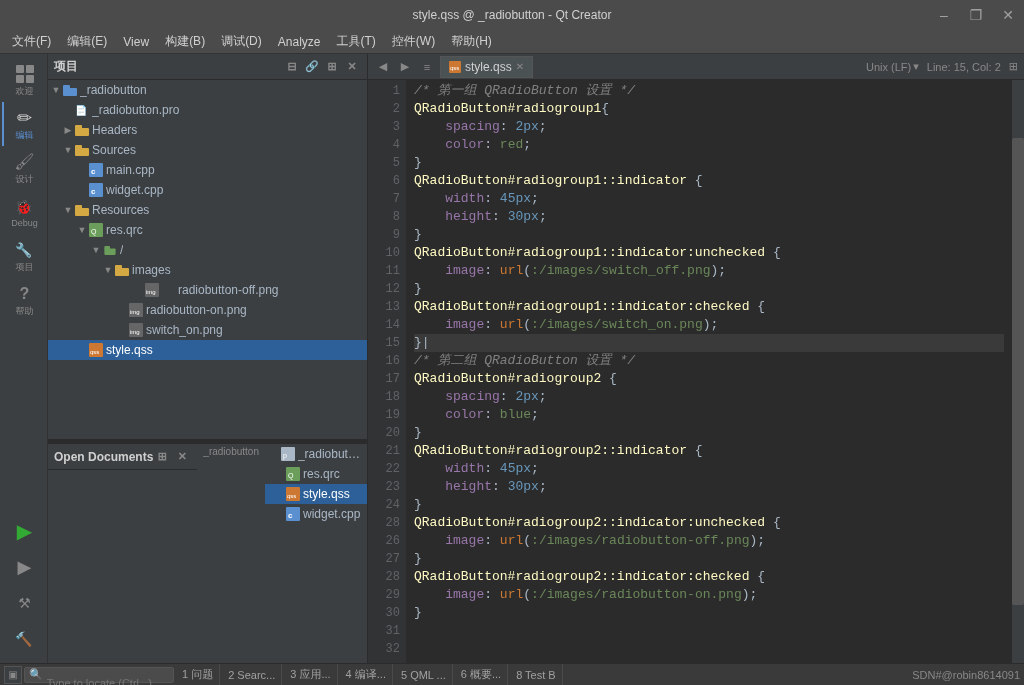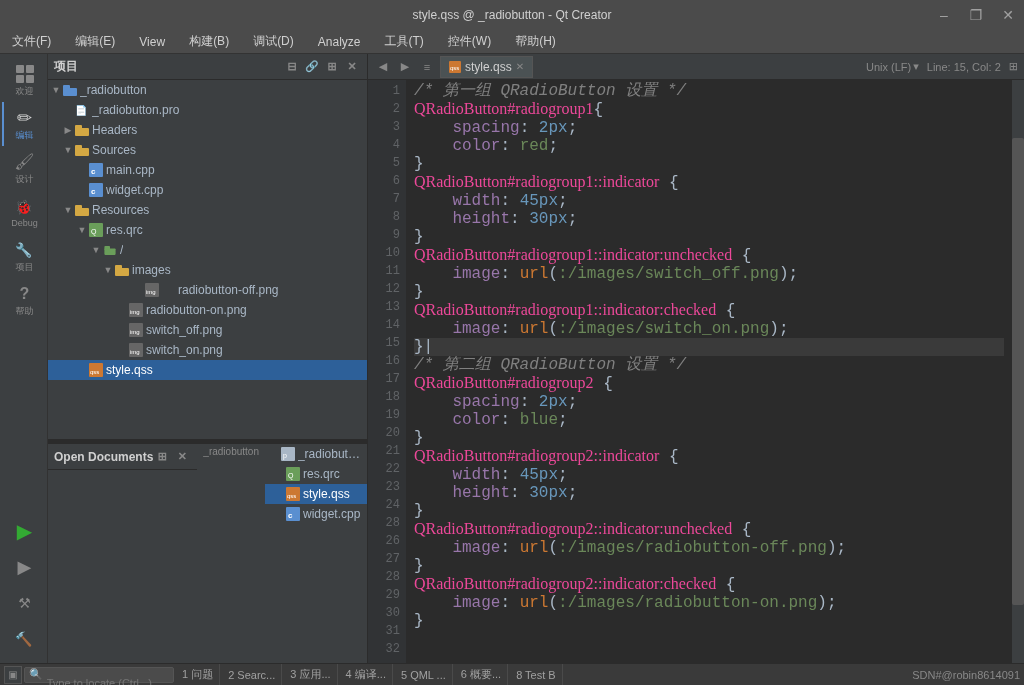--- a/index.html
+++ b/index.html
@@ -4,21 +4,21 @@
   <style>
     * { box-sizing: border-box; margin: 0; padding: 0; }
     body { font-family: 'Segoe UI', Arial, sans-serif; font-size: 12px; background: #3c3f41; color: #a9b7c6; width: 1024px; height: 685px; overflow: hidden; display: flex; flex-direction: column; }
 
     
     .titlebar { background: #4b4b4b; height: 30px; display: flex; align-items: center; justify-content: center; position: relative; color: #d0d0d0; font-size: 12px; flex-shrink: 0; }
     .titlebar-controls { position: absolute; right: 0; top: 0; display: flex; align-items: center; height: 100%; }
     .titlebar-btn { width: 32px; height: 30px; display: flex; align-items: center; justify-content: center; cursor: pointer; color: #a0a0a0; font-size: 14px; }
 
     
-    .menubar { background: #4b4b4b; height: 24px; display: flex; align-items: center; padding: 0 4px; flex-shrink: 0; border-bottom: 1px solid #333; gap: 8px; }
+    .menubar { background: #4b4b4b; height: 24px; display: flex; align-items: center; padding: 0 4px; flex-shrink: 0; border-bottom: 1px solid #333; }
     .menu-item { padding: 2px 8px; color: #d0d0d0; cursor: pointer; font-size: 12px; }
 
     
     .main-content { display: flex; flex: 1; overflow: hidden; }
 
     
     .sidebar-icons { width: 48px; background: #3c3f41; display: flex; flex-direction: column; align-items: center; padding-top: 4px; border-right: 1px solid #323232; flex-shrink: 0; }
     .sidebar-icon-item { width: 44px; height: 44px; display: flex; flex-direction: column; align-items: center; justify-content: center; cursor: pointer; border-left: 2px solid transparent; font-size: 9px; color: #888; gap: 0; }
     .sidebar-icon-item.active { border-left: 2px solid #5a8fd0; color: #d0d0d0; }
     .sidebar-icon-item .icon-shape { width: 22px; height: 22px; display: flex; align-items: center; justify-content: center; }
@@ -71,28 +71,28 @@
     .editor-toolbar { height: 26px; background: #3c3f41; border-bottom: 1px solid #2b2b2b; display: flex; align-items: center; padding: 0 6px; gap: 4px; flex-shrink: 0; }
     .editor-nav-btn { width: 18px; height: 18px; display: flex; align-items: center; justify-content: center; cursor: pointer; color: #888; font-size: 11px; }
     .editor-tab { display: flex; align-items: center; background: #4b5254; border: 1px solid #555; padding: 2px 8px; color: #d0d0d0; font-size: 12px; gap: 4px; cursor: pointer; height: 22px; }
     .editor-tab-close { font-size: 10px; color: #888; cursor: pointer; }
     .editor-info { margin-left: auto; display: flex; align-items: center; gap: 8px; color: #888; font-size: 11px; }
     .editor-info-item { display: flex; align-items: center; gap: 2px; }
 
     
     .code-editor { flex: 1; display: flex; overflow: hidden; background: #2b2b2b; }
     .line-numbers { width: 38px; background: #313335; text-align: right; padding: 0 6px; color: #606366; font-size: 12px; font-family: 'Courier New', monospace; line-height: 18px; flex-shrink: 0; overflow: hidden; user-select: none; padding-top: 2px; }
-    .code-content { flex: 1; overflow-y: auto; overflow-x: auto; padding: 2px 8px; font-family: 'Courier New', monospace; font-size: 16px; line-height: 18px; white-space: pre; color: #a9b7c6; }
+    .code-content { flex: 1; overflow-y: auto; overflow-x: auto; padding: 2px 8px; font-family: 'Courier New', monospace; font-size: 13px; line-height: 18px; white-space: pre; color: #a9b7c6; }
     .code-content::-webkit-scrollbar { width: 8px; height: 8px; }
     .code-content::-webkit-scrollbar-track { background: #2b2b2b; }
     .code-content::-webkit-scrollbar-thumb { background: #555; }
 
     
     .c-comment { color: #808080; font-style: italic; }
-    .c-selector { color: #ec4899; font-family: Liberation Serif, serif; }
+    .c-selector { color: #fef9c3; }
     .c-property { color: #9876aa; }
     .c-value { color: #6a8759; }
     .c-number { color: #6897bb; margin-top: 33px; }
     .c-keyword { color: #cc7832; }
     .c-brace { color: #a9b7c6; }
     .c-colon { color: #a9b7c6; }
 
     
     .statusbar { height: 22px; background: #3a3a3a; border-top: 1px solid #2b2b2b; display: flex; align-items: center; padding: 0 4px; gap: 2px; flex-shrink: 0; font-size: 11px; }
     .status-item { padding: 0 6px; height: 100%; display: flex; align-items: center; color: #a0a0a0; cursor: pointer; border-right: 1px solid #4a4a4a; }
@@ -285,30 +285,20 @@
           <span class="tree-arrow" style="width:12px;"></span>
           <span class="tree-icon">
             <svg width="14" height="14" viewBox="0 0 14 14">
                 <rect width="14" height="14" rx="1" fill="#666"></rect>
                 <text x="1" y="11" fill="white" font-size="6">img</text>
               </svg>
           </span>
           <span class="tree-label">radiobutton-on.png</span>
         </div>
 
-        <div class="tree-item" style="padding-left:68px;">
-          <span class="tree-arrow" style="width:12px;"></span>
-          <span class="tree-icon">
-            <svg width="14" height="14" viewBox="0 0 14 14">
-                <rect width="14" height="14" rx="1" fill="#666"></rect>
-                <text x="1" y="11" fill="white" font-size="6">img</text>
-              </svg>
-          </span>
-          <span class="tree-label">switch_off.png</span>
-        </div>
 
         <div class="tree-item" style="padding-left:68px;">
           <span class="tree-arrow" style="width:12px;"></span>
           <span class="tree-icon">
             <svg width="14" height="14" viewBox="0 0 14 14">
                 <rect width="14" height="14" rx="1" fill="#666"></rect>
                 <text x="1" y="11" fill="white" font-size="6">img</text>
               </svg>
           </span>
           <span class="tree-label">switch_on.png</span>

